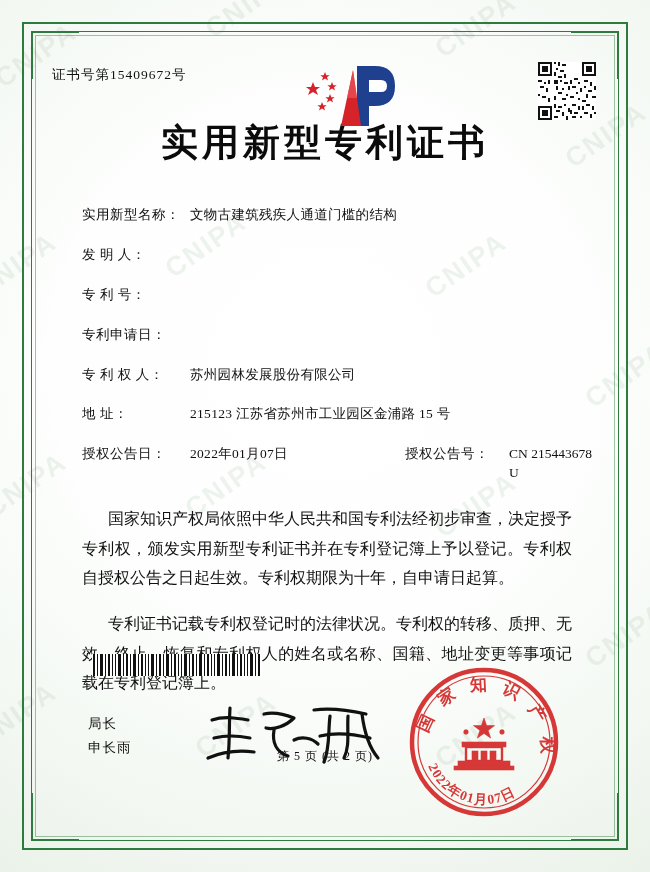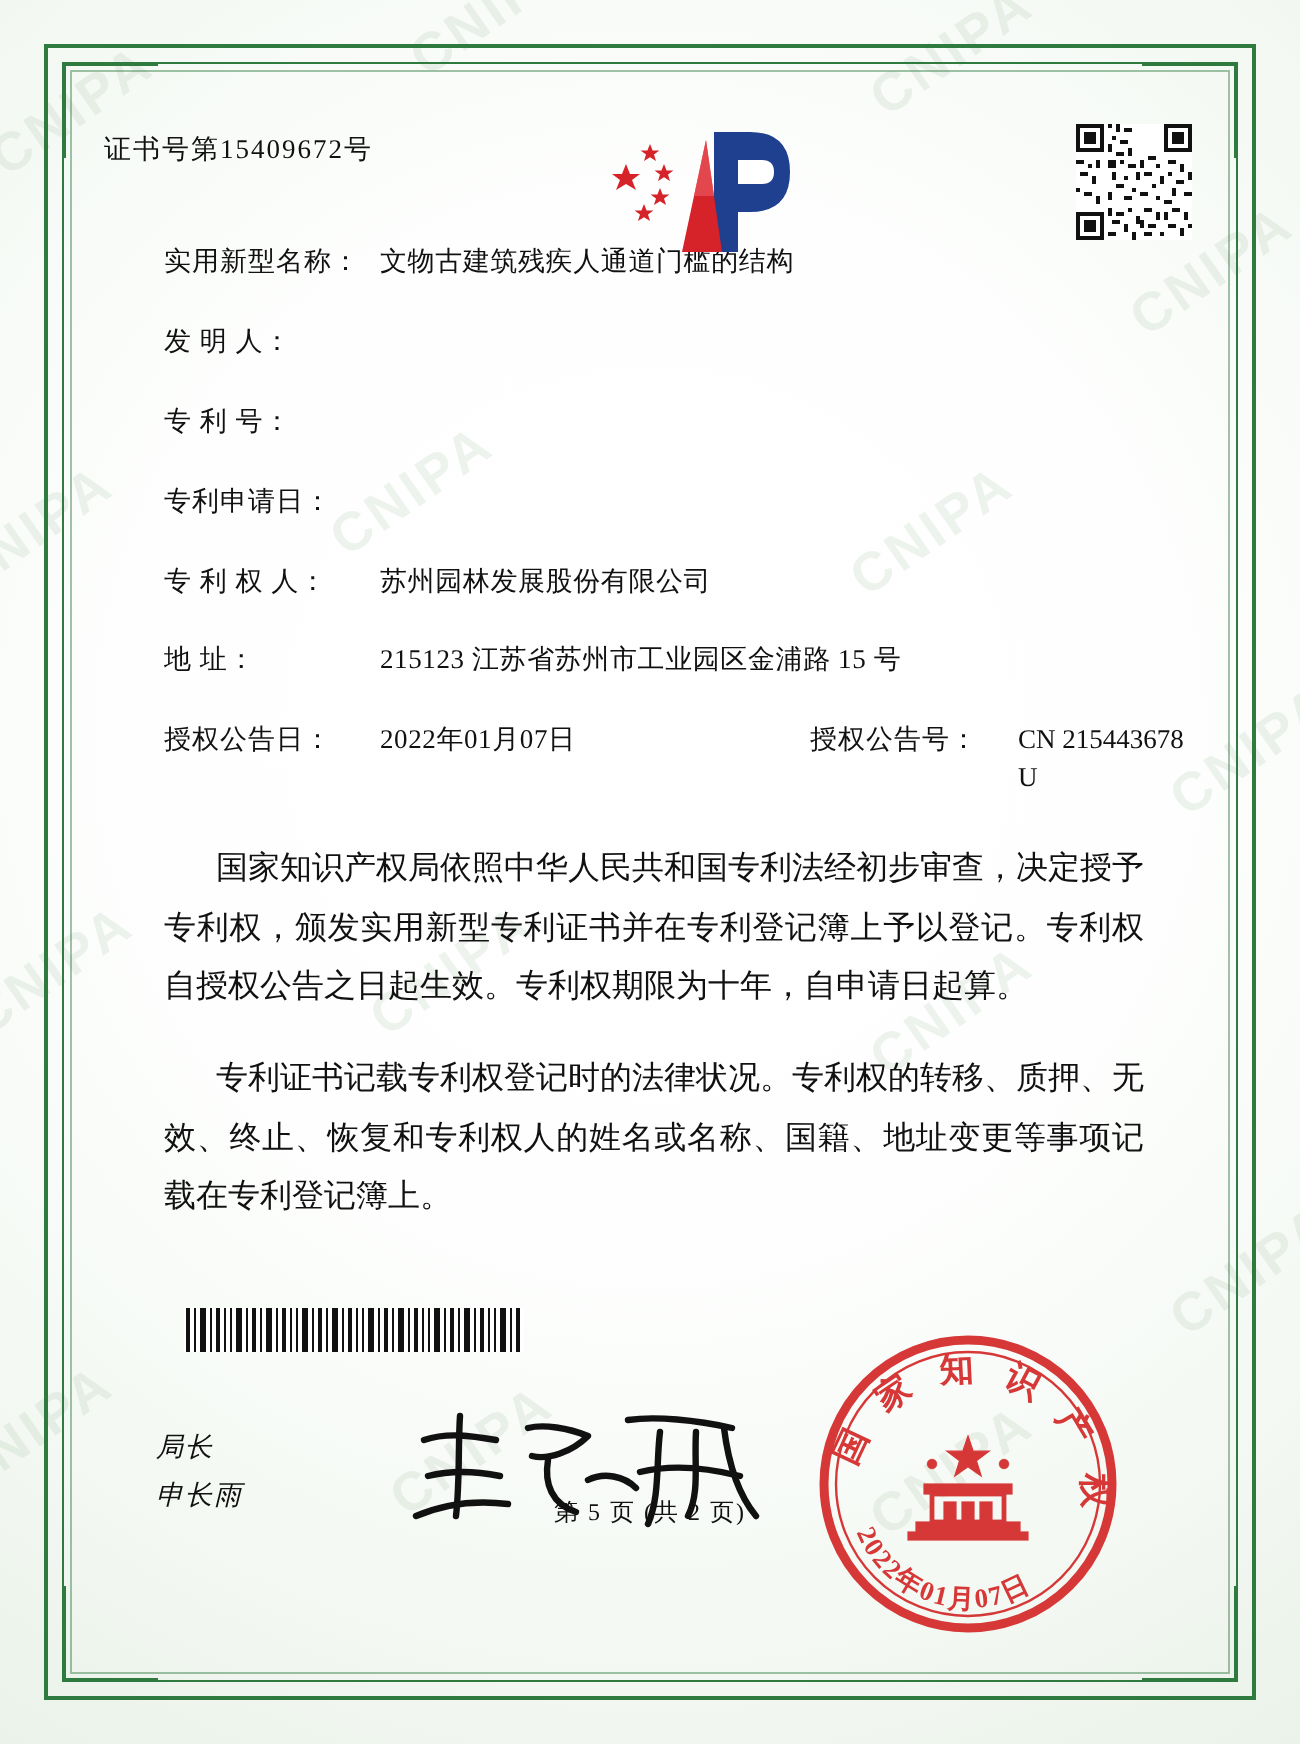--- a/index.html
+++ b/index.html
@@ -77,22 +77,22 @@
   .flabel2{width:104px;flex:0 0 104px;letter-spacing:.5px;}
   .fval2{flex:1;}
   .para{
     margin-top:16px;padding:0 26px 0 30px;font-size:16px;line-height:1.85;
     color:#111;text-align:justify;text-indent:26px;
   }
   .barcode{
     position:absolute;left:40px;top:604px;width:170px;height:22px;
   }
   .sign-block{
-    position:absolute;left:26px;top:662px;font-size:13.5px;color:#111;
-    line-height:1.75;letter-spacing:1px;font-style:italic;
+    position:absolute;left:36px;top:662px;font-size:13.5px;color:#111;
+    line-height:1.75;letter-spacing:1px;
   }
   .handwriting{
     position:absolute;left:150px;top:650px;width:200px;height:70px;
   }
   .seal{
     position:absolute;left:352px;top:612px;width:160px;height:160px;
   }
   .footer{
     position:absolute;left:0;right:0;top:748px;text-align:center;
     font-size:12px;color:#111;letter-spacing:1px;
@@ -225,20 +225,21 @@
           <rect x="27" y="22" width="1" height="2"></rect>
             <rect x="23" y="25" width="2" height="1"></rect>
           <rect x="26" y="26" width="1" height="2"></rect>
             <rect x="17" y="27" width="2" height="1"></rect>
           <rect x="21" y="27" width="1" height="1"></rect>
             <rect x="28" y="25" width="1" height="1"></rect>
         </g>
       </svg>
     </div>
 
+    <div class="title">实用新型专利证书</div>
 
     <div class="fields">
 
       <div class="frow">
         <div class="flabel">实用新型名称：</div>
         <div class="fval">文物古建筑残疾人通道门槛的结构</div>
       </div>
 
       <div class="frow">
         <div class="flabel">发 明 人：</div>

